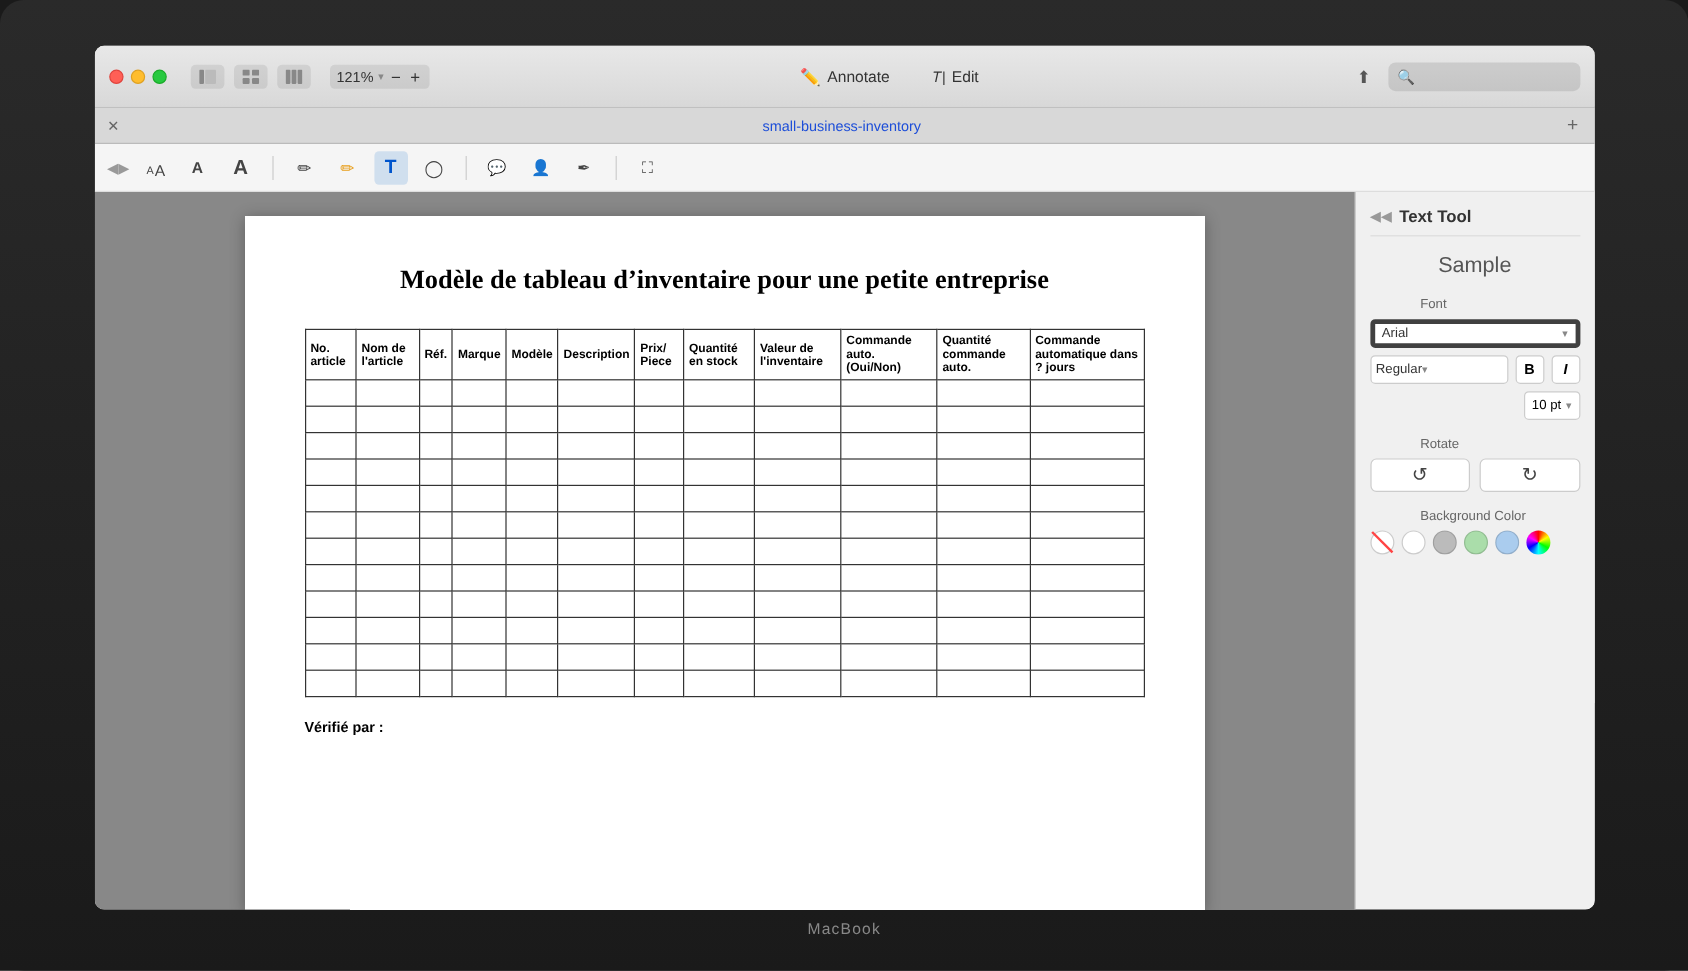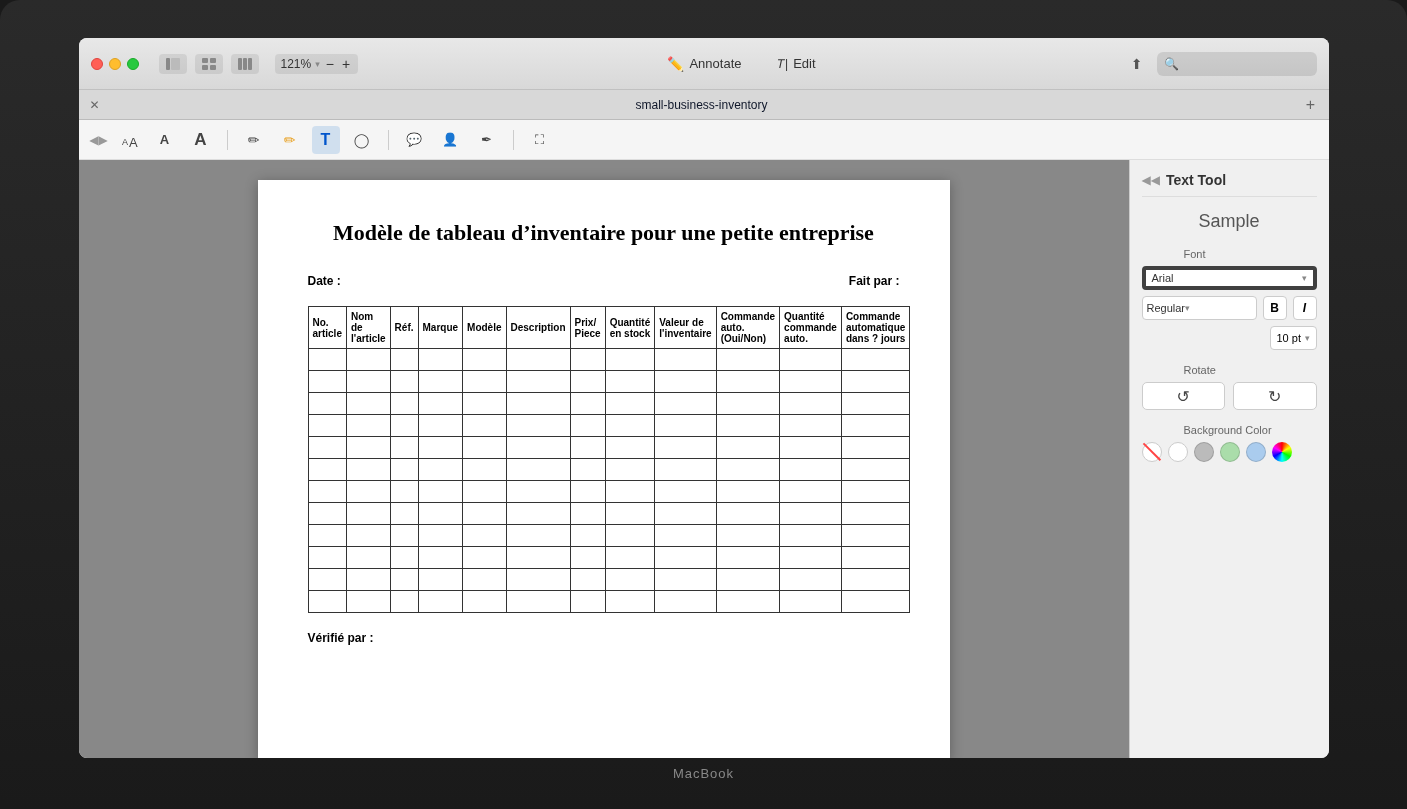--- a/index.html
+++ b/index.html
@@ -173,21 +173,21 @@
       justify-content: center;
       font-size: 12px;
       color: #666;
       cursor: pointer;
     }
 
     .tab-title {
       flex: 1;
       text-align: center;
       font-size: 12px;
-      color: #0f172a;
+      color: #1d4ed8;
     }
 
     .new-tab-btn {
       width: 20px;
       height: 20px;
       display: flex;
       align-items: center;
       justify-content: center;
       font-size: 16px;
       color: #666;
@@ -248,21 +248,21 @@
       flex: 1;
       background: #888;
       overflow: auto;
       display: flex;
       flex-direction: column;
       align-items: center;
       padding: 20px;
     }
 
     .page {
-      width: 692px;
+      width: 800px;
       min-height: 580px;
       background: white;
       box-shadow: 0 2px 12px rgba(0,0,0,0.3);
       padding: 40px 50px;
       margin-bottom: 20px;
     }
 
     .doc-title {
       font-size: 22px;
       font-family: Georgia, 'Times New Roman', serif;
@@ -593,24 +593,20 @@
         <div class="tool-divider"></div>
         <div class="tool-btn" style="font-size:13px;">⛶</div>
       </div>
 
       <div class="main-layout">
 
         <div class="doc-area">
           <div class="page">
             <div class="doc-title">Modèle de tableau d’inventaire pour une petite entreprise</div>
 
-            <div class="doc-meta">
-              <span>Date :</span>
-              <span>Fait par :</span>
-            </div>
 
             <table class="inventory-table">
               <thead>
                 <tr>
                   <th>No. article</th>
                   <th>Nom de l'article</th>
                   <th>Réf.</th>
                   <th>Marque</th>
                   <th>Modèle</th>
                   <th>Description</th>

